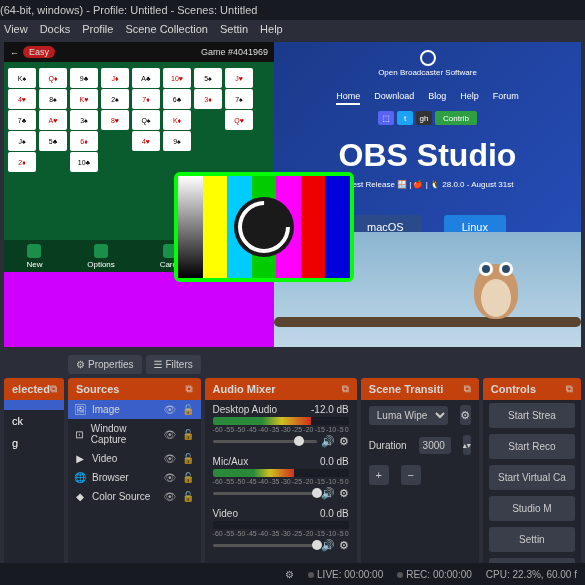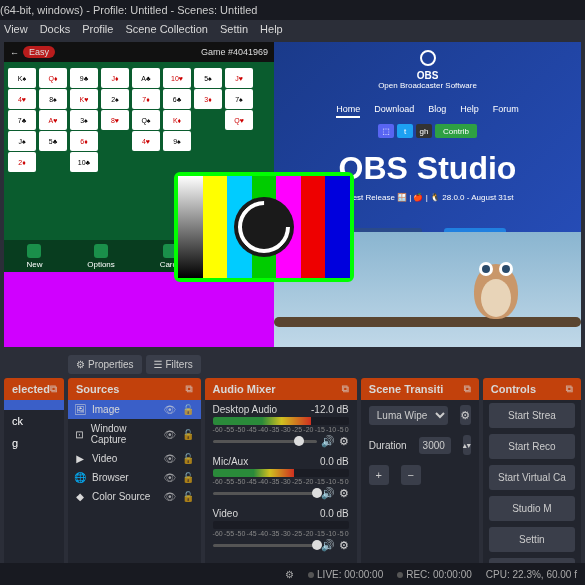--- a/index.html
+++ b/index.html
@@ -151,21 +151,20 @@
       <div class="sol-btn"><div class="ico"></div><span>New</span></div>
       <div class="sol-btn"><div class="ico"></div><span>Options</span></div>
       <div class="sol-btn"><div class="ico"></div><span>Cards</span></div>
       <div class="sol-btn"><div class="ico"></div><span>Games</span></div>
     </div>
   </div>
   <div class="magenta"></div>
   <div class="web">
     <div class="web-top">
       <span class="logo-s"></span>
-      <div class="name">OBS</div>
       <div class="sub">Open Broadcaster Software</div>
     </div>
     <div class="web-nav">
       <span>Home</span>
         <span>Download</span>
         <span>Blog</span>
         <span>Help</span>
         <span>Forum</span>
     </div>
     <div class="web-social">

